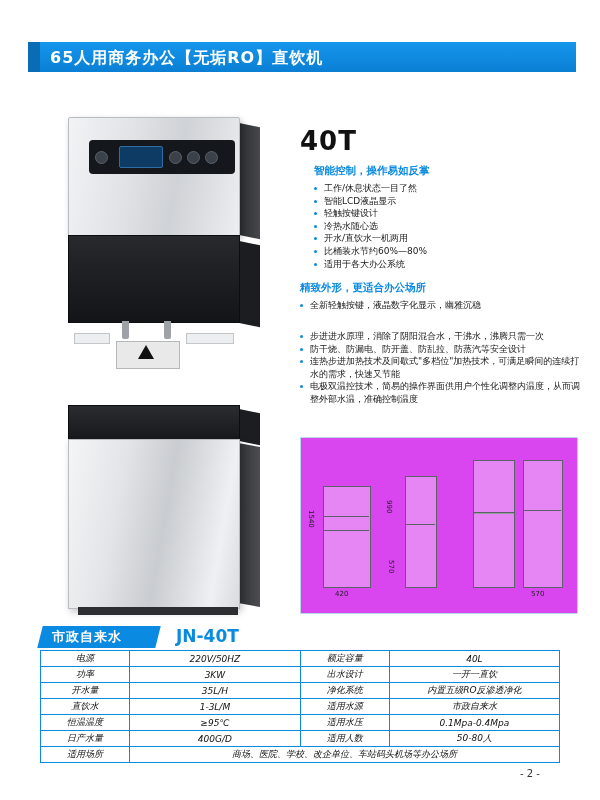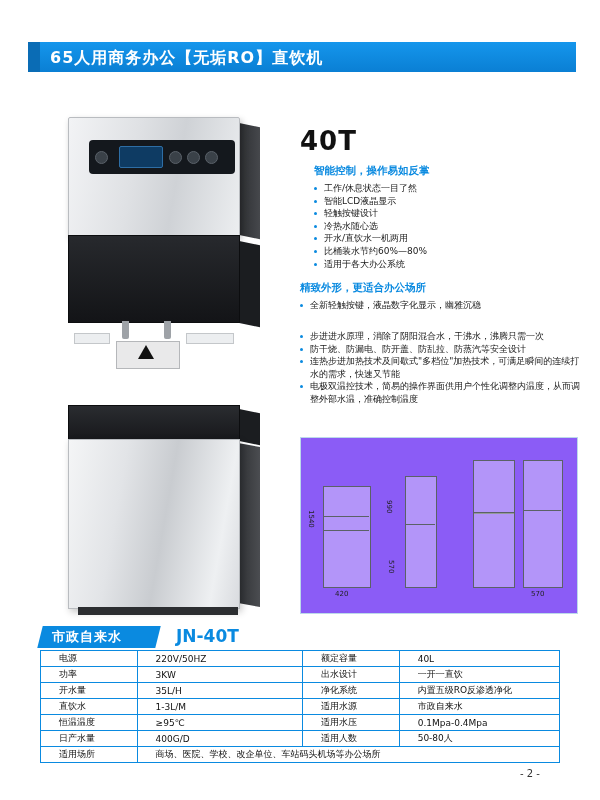--- a/index.html
+++ b/index.html
@@ -270,21 +270,21 @@
   .sec2 { top: 281px; }
   .sec3 { top: 330px; }
 
   
   .draw-box {
     position: absolute;
     left: 300px;
     top: 437px;
     width: 276px;
     height: 175px;
-    background: #8b5cf6;
+    background: #d946ef;
     border: 1px solid #bcd9ea;
   }
   .dwg {
     position: absolute;
     border: 1px solid #5b6166;
     background: rgba(255,255,255,0.35);
   }
   .d-front { left: 22px; top: 48px; width: 46px; height: 100px; }
   .d-front-line { position:absolute; left:22px; top:78px; width:46px; height:0; border-top:1px solid #5b6166; }
   .d-front-line2 { position:absolute; left:22px; top:92px; width:46px; height:0; border-top:1px solid #5b6166; }
@@ -340,23 +340,24 @@
     position: absolute;
     left: 40px;
     top: 650px;
     width: 520px;
     border-collapse: collapse;
     font-size: 9px;
   }
   table.spec td {
     border: 1px solid #0a8ae0;
     height: 15px;
-    text-align: left;
+    text-align: center;
     color: #111;
-    padding: 0 18px;
+    padding: 0 2px;
+    font-style: italic;
   }
   td.k { width: 88px; }
   td.v { width: 172px; }
 
   .page-num {
     position: absolute;
     left: 520px;
     top: 768px;
     font-size: 10px;
     color: #333;

